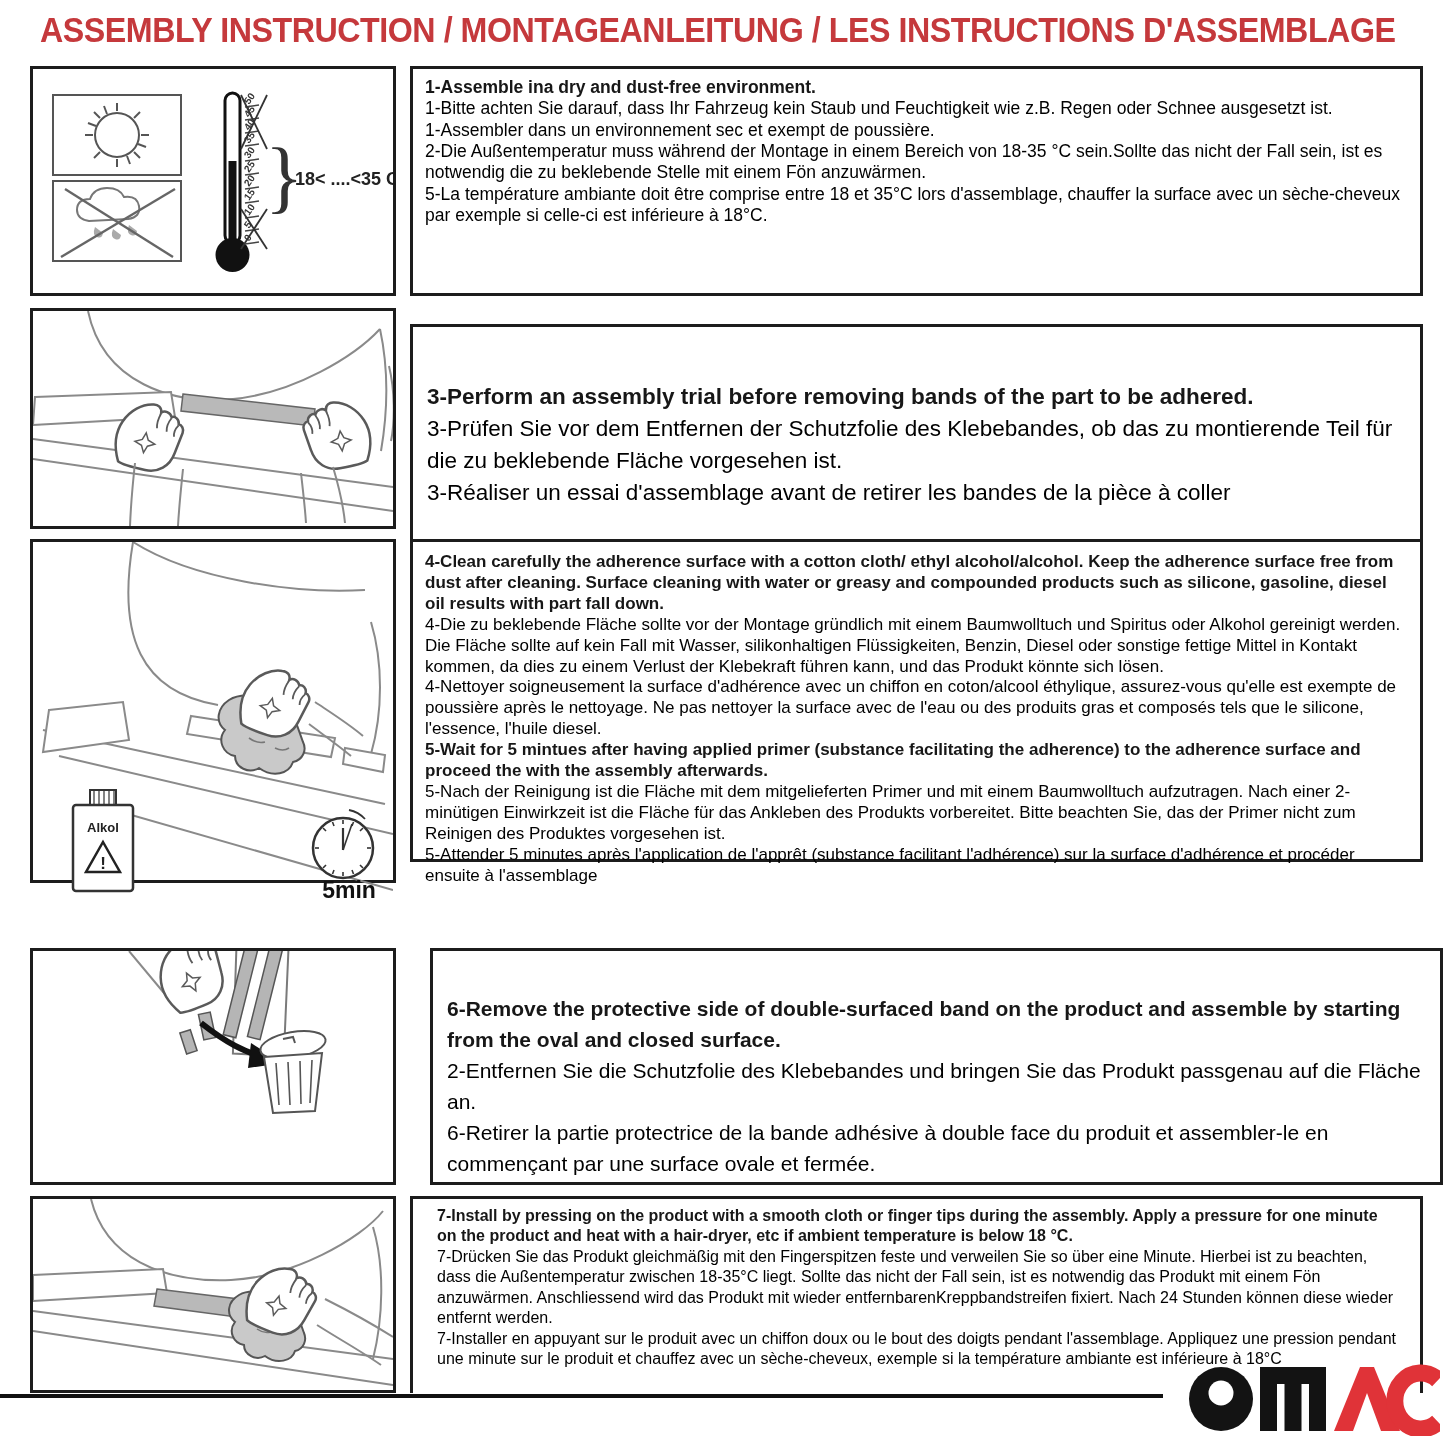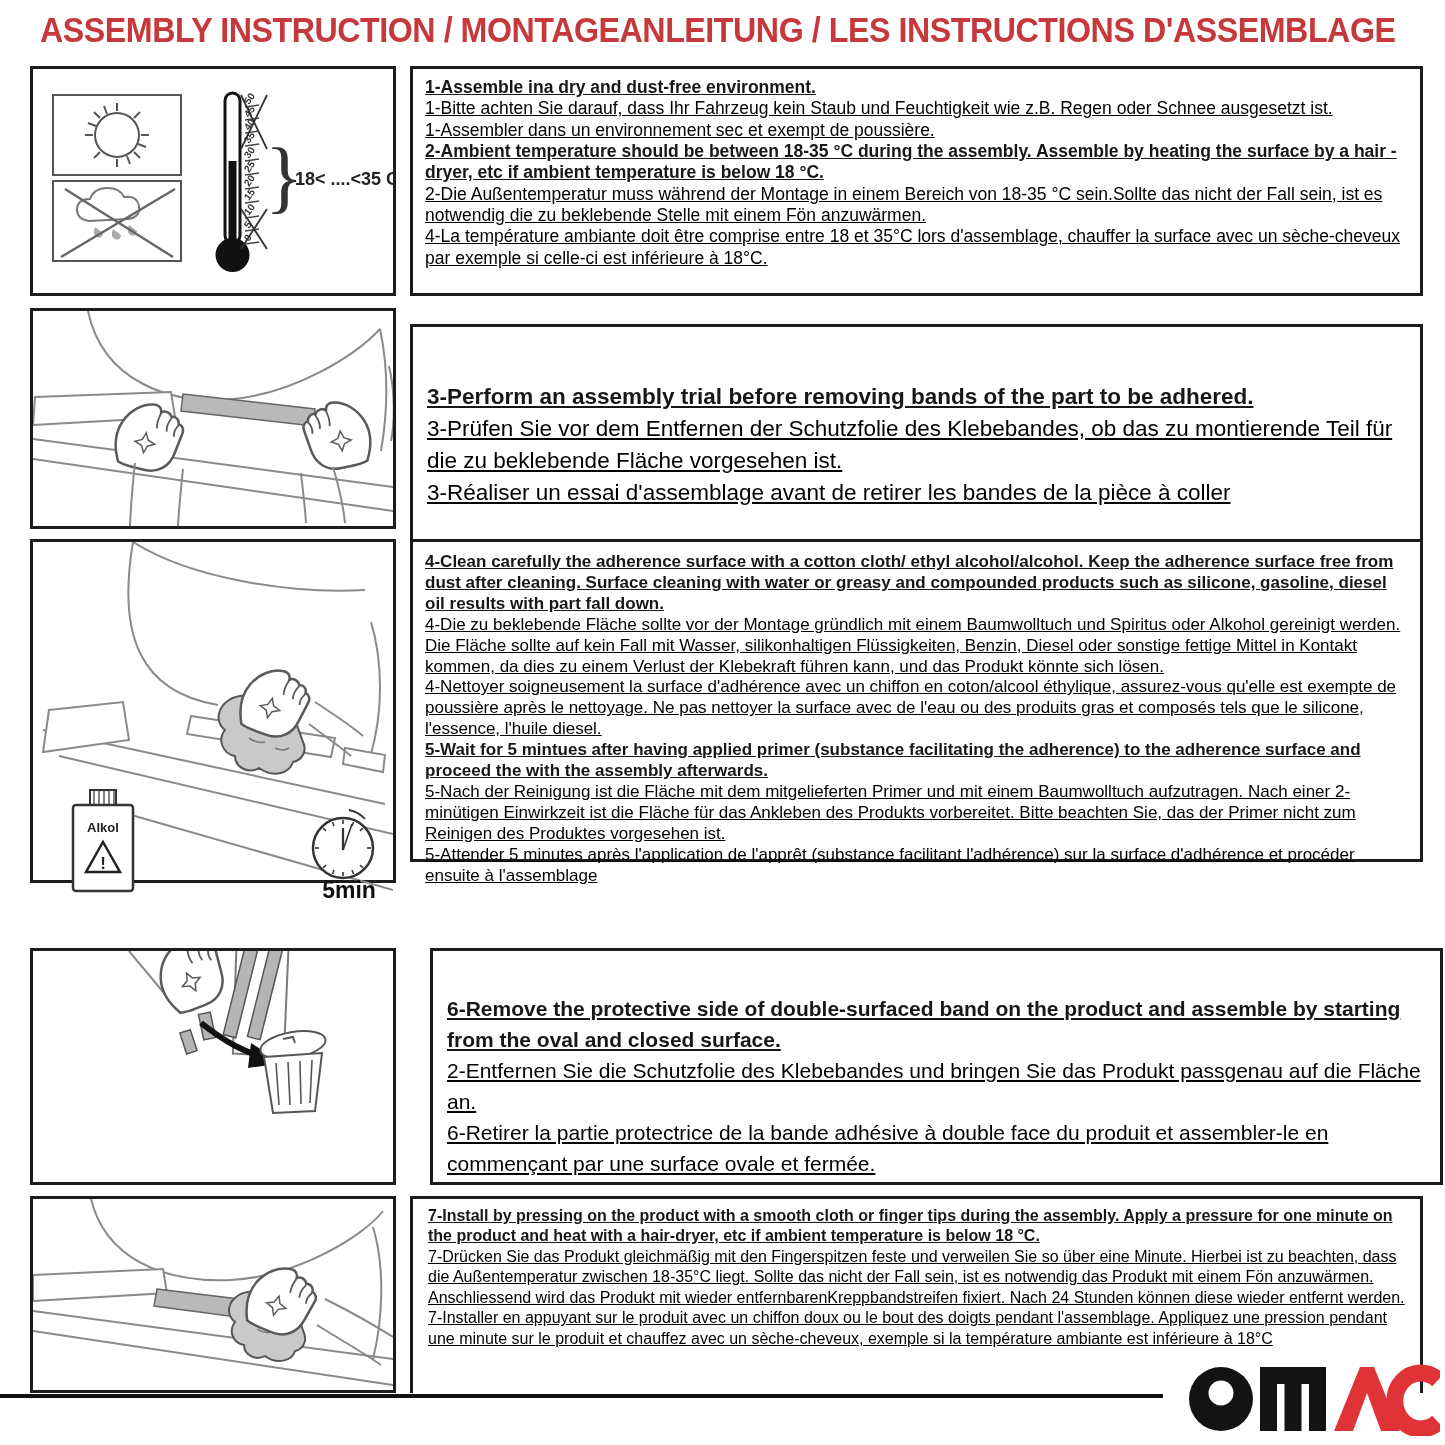--- a/index.html
+++ b/index.html
@@ -5,37 +5,37 @@
   html,body{margin:0;padding:0;background:#ffffff;}
   body{width:1445px;height:1445px;position:relative;font-family:"Liberation Sans",sans-serif;color:#222;overflow:hidden;}
   .page-title{
     position:absolute;left:40px;top:10px;white-space:nowrap;
     font-size:35px;font-weight:800;letter-spacing:-0.5px;color:#c5393c;
     transform:scaleX(0.92);transform-origin:left top;
   }
   .box{position:absolute;box-sizing:border-box;background:#fff;border:3px solid #1c1c1c;}
   .illu{left:30px;width:366px;}
   .txt{left:410px;width:1013px;}
-  .txt p{margin:0;text-decoration:underline;}
+  .txt p{margin:0;}
   .bold{font-weight:700;color:#171717;}
   .reg{font-weight:400;color:#000000;}
   
   #t1{top:66px;height:230px;padding:8px 12px;font-size:17.5px;line-height:1.22;}
   #i1{top:66px;height:230px;}
   
   #t2{top:324px;height:221px;padding:54px 14px 0;font-size:22.5px;line-height:1.42;}
   #i2{top:308px;height:221px;}
   
   #t3{top:539px;height:323px;padding:10px 12px;font-size:17px;line-height:1.23;}
   #i3{top:539px;height:344px;}
   
   #t4{top:948px;height:237px;padding:42px 14px 0;font-size:21px;line-height:1.48;margin-left:20px;}
   #i4{top:948px;height:237px;}
   
-  #t5{top:1196px;height:197px;padding:7px 15px;font-size:16px;line-height:1.28;border-bottom:none;}
+  #t5{top:1196px;height:197px;padding:7px 24px;font-size:16px;line-height:1.28;border-bottom:none;}
   #i5{top:1196px;height:197px;}
   .gap1{margin-top:21px;}
   .gap3{margin-top:20px;}
   .footer-rule{position:absolute;left:0;top:1394px;width:1163px;height:4px;background:#111;}
   .logo{position:absolute;left:1188px;top:1354px;width:252px;height:82px;}
   svg{display:block;}
   .linework{stroke:#8a8a8a;stroke-width:2;fill:none;}
 </style>
 </head>
 <body>
@@ -122,23 +122,22 @@
       </g>
     </g>
     <text x="232" y="134" font-size="80" font-weight="300" fill="#333" font-family="Liberation Serif, serif">}</text>
     <text x="262" y="116" font-size="18" font-weight="700" fill="#222">18&lt; ....&lt;35 C</text>
   </svg>
 </div>
 <div class="box txt" id="t1">
   <p class="bold">1-Assemble ina dry and dust-free environment.</p>
   <p class="reg">1-Bitte achten Sie darauf, dass Ihr Fahrzeug kein Staub und Feuchtigkeit wie z.B. Regen oder Schnee ausgesetzt ist.</p>
   <p class="reg">1-Assembler dans un environnement sec et exempt de poussière.</p>
-  <p class="bold gap1">2-Ambient temperature should be between 18-35 °C  during the assembly. Assemble by heating the surface by a hair -dryer, etc if ambient temperature is below 18 °C.</p>
   <p class="reg">2-Die Außentemperatur muss während der Montage in einem Bereich von 18-35 °C  sein.Sollte das nicht der Fall sein, ist es notwendig die zu beklebende Stelle mit einem Fön anzuwärmen.</p>
-  <p class="reg">4-La température ambiante doit être comprise entre 18 et 35°C lors d'assemblage, chauffer la surface avec un sèche-cheveux par exemple si celle-ci est inférieure à 18°C.</p>
+  <p class="reg">5-La température ambiante doit être comprise entre 18 et 35°C lors d'assemblage, chauffer la surface avec un sèche-cheveux par exemple si celle-ci est inférieure à 18°C.</p>
 </div>
 
 <div class="box illu" id="i2">
   <svg viewBox="0 0 360 215" width="360" height="215">
     <g class="linework">
       <path d="M55,0 C70,72 140,94 200,88 C262,82 322,45 347,18"></path>
       <path d="M347,18 C356,60 354,105 348,140"></path>
       <path d="M356,55 C362,80 362,110 358,130"></path>
       <path d="M0,128 L360,176"></path>
       <path d="M0,148 L360,200"></path>

